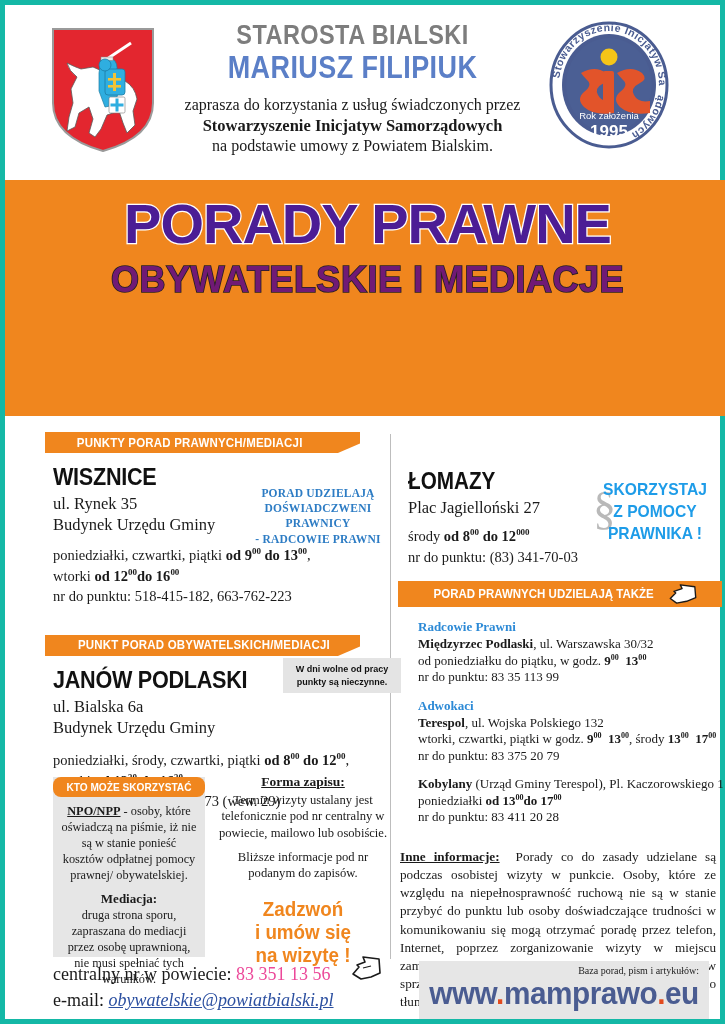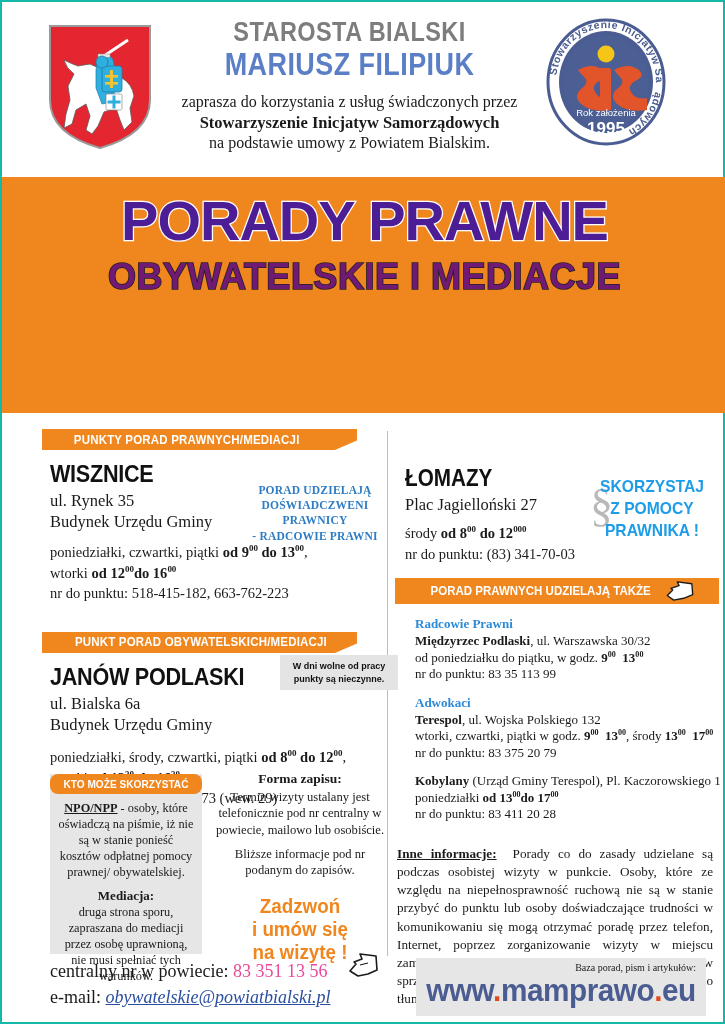--- a/index.html
+++ b/index.html
@@ -6,21 +6,21 @@
   body{
     width:725px;height:1024px;
     background:#ffffff;
     font-family:"Liberation Serif", serif;
     color:#1a1a1a;
     overflow:hidden;
     position:relative;
   }
   .poster{
     position:relative;width:725px;height:1024px;
-    border:2px solid #14b8a6;
+    border:5px solid #14b8a6;
     box-sizing:border-box;
     background:#fff;
   }
 
   
   .header{
     position:relative;height:175px;
     display:flex;align-items:flex-start;
   }
   .crest{
@@ -216,21 +216,21 @@
     font-size:12.3px;line-height:1.3;
   }
   .box-gray-body u{font-weight:bold;}
   .mediacja-hd{font-weight:bold;font-size:13px;margin-top:7px;}
 
   .forma{
     position:absolute;left:212px;top:358px;width:172px;
     text-align:center;
   }
   .forma-hd{
-    font-weight:bold;font-size:13.5px;
+    font-weight:bold;font-size:13.5px;text-decoration:underline;
     margin-bottom:2px;
   }
   .forma p{font-size:12.6px;line-height:1.3;margin:0;}
   .zadzwon{
     font-family:"Liberation Sans", sans-serif;
     font-weight:bold;font-size:20px;line-height:1.16;
     color:#F0861E;margin-top:16px;
     transform:scaleX(0.94);
   }
   .hand-small{position:absolute;right:6px;bottom:-14px;}

